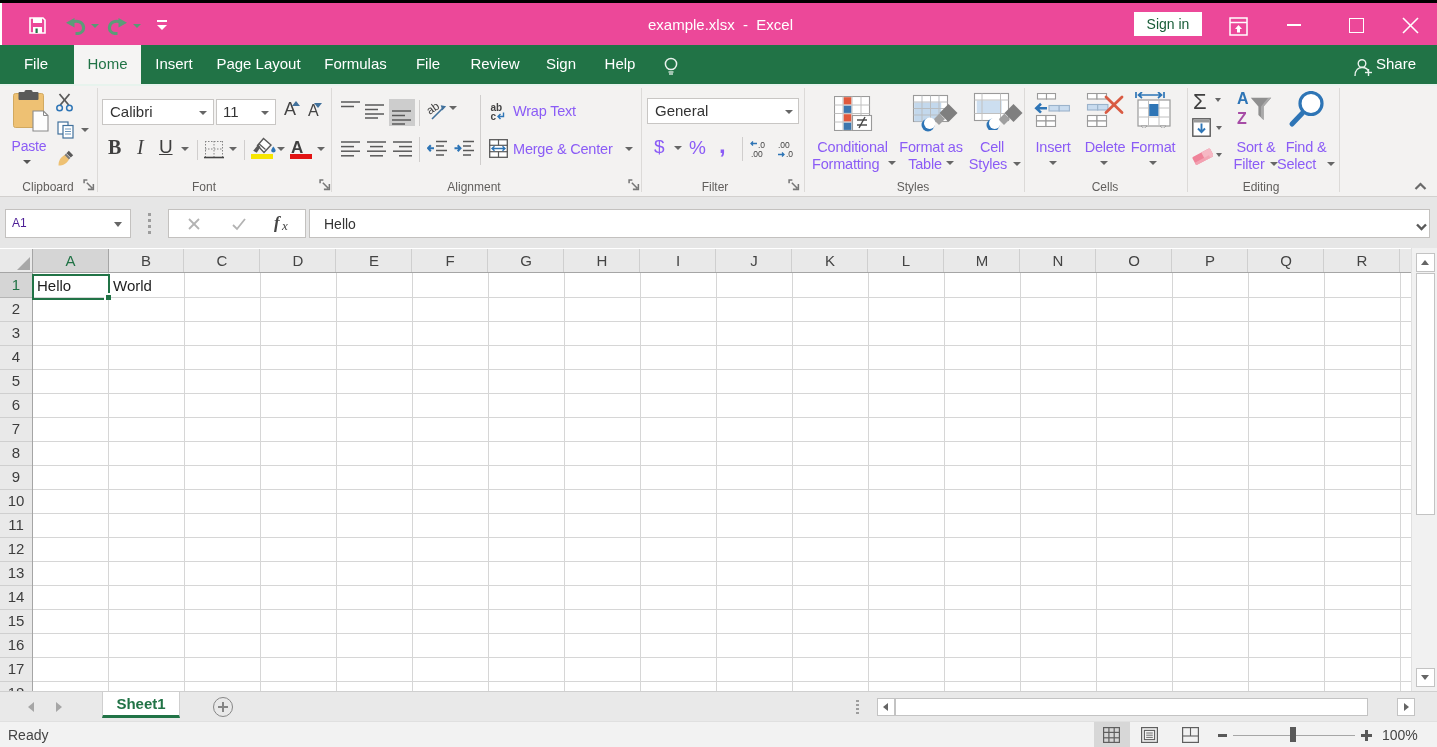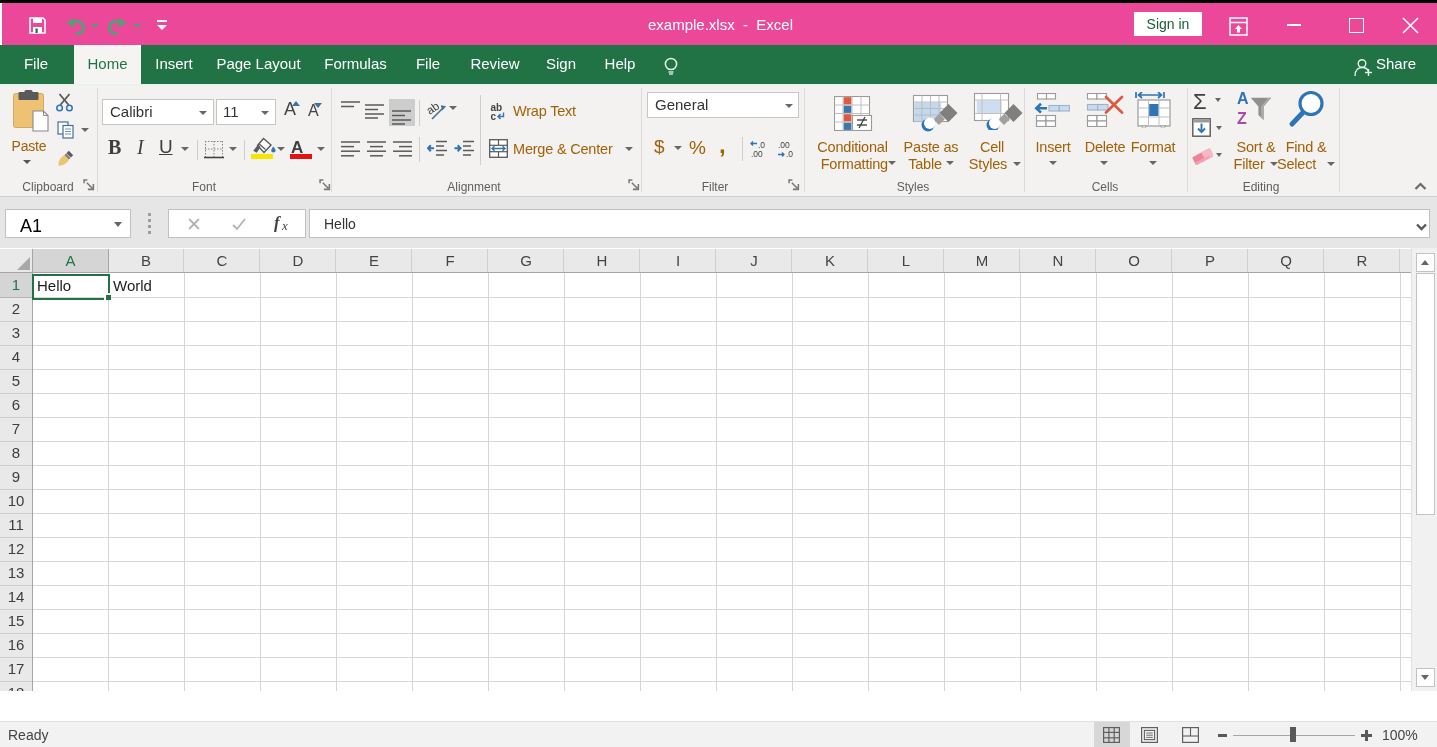--- a/index.html
+++ b/index.html
@@ -17,21 +17,21 @@
 
 #tabrow { top:45px; left:0; width:1437px; height:39px; background:#217346; }
 .tab { position:absolute; top:0; height:39px; color:#fff; font-size:15px; line-height:38px; text-align:center; }
 #hometab { position:absolute; top:0; left:74px; width:67px; height:39px; background:#f5f4f3; color:#217346; font-size:15px; line-height:38px; text-align:center; }
 
 
 #ribbon { top:84px; left:0; width:1437px; height:113px; background:#f3f2f1; border-bottom:1px solid #d2d0ce; }
 .gsep { position:absolute; top:4px; width:1px; height:104px; background:#dcdad8; }
 .glabel { position:absolute; top:96px; font-size:12px; color:#605e5c; width:120px; text-align:center; }
 .launcher { position:absolute; top:95px; width:12px; height:12px; }
-.rtext { position:absolute; font-size:14.5px; color:#a16207; letter-spacing:-0.2px; }
+.rtext { position:absolute; font-size:14.5px; color:#8b5cf6; letter-spacing:-0.2px; }
 .combo { position:absolute; background:#fff; border:1px solid #c8c6c4; font-size:15px; color:#333; }
 .darr { position:absolute; width:0; height:0; border-left:4px solid transparent; border-right:4px solid transparent; border-top:4px solid #555; }
 
 
 #fbar { top:197px; left:0; width:1437px; height:51px; background:#e6e6e6; }
 .fbox { position:absolute; top:12px; height:29px; background:#fff; border:1px solid #c3c1bf; }
 
 
 #grid { top:248px; left:0; width:1411px; height:443px; background:#fff; overflow:hidden; }
 #colhead { position:absolute; top:1px; left:33px; width:1378px; height:24px; background:#e9e9e9; border-bottom:1px solid #a5a5a5; }
@@ -293,21 +293,21 @@
     </svg>
     <div class="rtext" style="left:513px;top:57px;">Merge &amp; Center</div>
     <div class="darr" style="left:625px;top:63px;border-top-color:#666;"></div>
     <div class="glabel" style="left:414px;">Alignment</div>
     <svg class="abs launcher" style="left:628px;" width="11" height="11" viewBox="0 0 11 11">
       <path d="M1 4 V1 H4" fill="none" stroke="#777" stroke-width="1.4"></path>
       <path d="M3.5 3.5 L8.5 8.5 M9.5 4.5 V9.5 H4.5" fill="none" stroke="#777" stroke-width="1.4"></path>
     </svg>
     <div class="gsep" style="left:641px;"></div>
 
-    <div class="combo" style="left:647px;top:8px;width:152px;height:26px;">
+    <div class="combo" style="left:647px;top:14px;width:152px;height:26px;">
       <span style="position:absolute;left:7px;top:3px;">General</span>
       <div class="darr" style="left:137px;top:11px;border-top-color:#666;"></div>
     </div>
     <div class="rtext" style="left:654px;top:52px;font-size:19px;">$</div>
     <div class="darr" style="left:674px;top:62px;border-top-color:#666;"></div>
     <div class="rtext" style="left:689px;top:53px;font-size:19px;">%</div>
     <div class="rtext" style="left:719px;top:47px;font-size:24px;font-weight:bold;">,</div>
     <div class="abs" style="left:742px;top:53px;width:1px;height:24px;background:#d0cecd;"></div>
     <svg class="abs" style="left:749px;top:56px;" width="20" height="19" viewBox="0 0 20 19">
       <path d="M8 3.5 L2 3.5 M4 1.5 L2 3.5 L4 5.5" stroke="#2e75b6" stroke-width="1.3" fill="none"></path>
@@ -341,41 +341,41 @@
       <rect x="9.7" y="18.2" width="7.6" height="7.2" fill="#e0593c"></rect>
       <rect x="9.7" y="26.7" width="7.6" height="7.2" fill="#3c76ad"></rect>
       <rect x="18.5" y="19.5" width="19" height="15" fill="#fff" stroke="#9a9a9a" stroke-width="1.1"></rect>
       <g stroke="#444" stroke-width="1.4">
           <line x1="23" y1="24" x2="33" y2="24"></line>
           <line x1="23" y1="29" x2="33" y2="29"></line>
           <line x1="31" y1="21" x2="25" y2="32"></line>
         </g>
     </svg>
     <div class="rtext" style="left:814px;top:55px;width:77px;text-align:center;">Conditional</div>
-    <div class="rtext" style="left:812px;top:72px;width:76px;text-align:right;">Formatting</div>
+    <div class="rtext" style="left:812px;top:72px;width:76px;text-align:left;">Formatting</div>
     <div class="darr" style="left:888px;top:77px;border-top-color:#666;"></div>
     <svg class="abs" style="left:912px;top:10px;" width="58" height="38" viewBox="0 0 58 38">
       <rect x="1.5" y="1.5" width="34" height="26" fill="#fff" stroke="#9a9a9a" stroke-width="1.1"></rect>
       <rect x="2.2" y="8.5" width="27" height="19" fill="#c3d8ec"></rect>
       <g stroke="#b9bdc0" stroke-width="1">
           <line x1="1.5" y1="8" x2="35.5" y2="8"></line>
           <line x1="1.5" y1="14.5" x2="35.5" y2="14.5"></line>
           <line x1="1.5" y1="21" x2="35.5" y2="21"></line>
           <line x1="10" y1="1.5" x2="10" y2="27.5"></line>
           <line x1="18.5" y1="1.5" x2="18.5" y2="27.5"></line>
           <line x1="27" y1="1.5" x2="27" y2="27.5"></line>
         </g>
       <g transform="translate(16,31)">
         <path d="M20.5 -21 L29.5 -12 L20.5 -3 L11.5 -12 Z" fill="#7f7f7f"></path>
         <path d="M11.5 -11.5 L17 -6 L11 0 L5.5 -5.5 Z" fill="#9f9f9f"></path>
         <circle cx="0" cy="0" r="6.5" fill="#2e75b6"></circle>
         <circle cx="1.7" cy="-1.8" r="5.7" fill="#fff"></circle>
       </g>
     </svg>
-    <div class="rtext" style="left:896px;top:55px;width:70px;text-align:center;">Paste as</div>
+    <div class="rtext" style="left:896px;top:55px;width:70px;text-align:center;">Format as</div>
     <div class="rtext" style="left:896px;top:72px;width:58px;text-align:center;">Table</div>
     <div class="darr" style="left:946px;top:77px;border-top-color:#666;"></div>
     <svg class="abs" style="left:973px;top:8px;" width="58" height="38" viewBox="0 0 58 38">
       <rect x="1.5" y="1.5" width="34" height="27" fill="#fff" stroke="#9a9a9a" stroke-width="1.1"></rect>
       <rect x="3.7" y="8.5" width="25" height="12.5" fill="#ccdef0"></rect>
       <g stroke="#c0c0c0" stroke-width="1">
           <line x1="1.5" y1="8" x2="35.5" y2="8"></line>
           <line x1="1.5" y1="21.5" x2="35.5" y2="21.5"></line>
           <line x1="9" y1="1.5" x2="9" y2="28.5"></line>
           <line x1="27.5" y1="1.5" x2="27.5" y2="28.5"></line>
@@ -482,21 +482,21 @@
     <div class="rtext" style="left:1277px;top:72px;width:50px;">Select</div>
     <div class="darr" style="left:1327px;top:78px;border-top-color:#666;"></div>
     <div class="glabel" style="left:1201px;">Editing</div>
     <div class="gsep" style="left:1339px;"></div>
     <svg class="abs" style="left:1414px;top:97px;" width="13" height="10" viewBox="0 0 13 10">
       <path d="M1.5 8 L6.5 3 L11.5 8" fill="none" stroke="#6a6a6a" stroke-width="2.2"></path>
     </svg>
   </div>
   <div class="abs" id="fbar">
     <div class="fbox" style="left:5px;width:126px;">
-        <span style="position:absolute;left:6px;top:6px;font-size:18px;color:#000000;margin-left:8px;">A1</span>
+        <span style="position:absolute;left:6px;top:6px;font-size:12px;color:#4c1d95;">A1</span>
       <div class="abs" style="left:108px;top:12px;width:0;height:0;border-left:4.5px solid transparent;border-right:4.5px solid transparent;border-top:5px solid #666;"></div>
     </div>
     <div class="abs" style="left:148px;top:16px;width:3px;height:21px;background-image:repeating-linear-gradient(to bottom,#9d9d9d 0 3px,transparent 3px 6px);"></div>
     <div class="fbox" style="left:168px;width:138px;">
       <svg class="abs" style="left:18px;top:7px;" width="14" height="14" viewBox="0 0 14 14">
           <line x1="2" y1="2" x2="12" y2="12" stroke="#b3b3b3" stroke-width="1.8"></line>
           <line x1="12" y1="2" x2="2" y2="12" stroke="#b3b3b3" stroke-width="1.8"></line>
         </svg>
       <svg class="abs" style="left:62px;top:7px;" width="16" height="14" viewBox="0 0 16 14">
           <path d="M2 8 L6 12 L14 2" fill="none" stroke="#b3b3b3" stroke-width="1.8"></path>
@@ -572,20 +572,38 @@
   </div>
   <div class="abs" id="vscroll">
     <div class="abs" style="left:4px;top:5px;width:19px;height:19px;background:#fff;border:1px solid #c3c3c3;">
       <div class="abs" style="left:4px;top:6px;width:0;height:0;border-left:4.5px solid transparent;border-right:4.5px solid transparent;border-bottom:5px solid #656565;"></div>
     </div>
     <div class="abs" style="left:4px;top:25px;width:19px;height:242px;background:#fff;border:1px solid #c3c3c3;"></div>
     <div class="abs" style="left:4px;top:420px;width:19px;height:19px;background:#fff;border:1px solid #c3c3c3;">
       <div class="abs" style="left:4px;top:6px;width:0;height:0;border-left:4.5px solid transparent;border-right:4.5px solid transparent;border-top:5px solid #656565;"></div>
     </div>
   </div>
+  <div class="abs" id="sheetbar">
+    <div class="abs" style="left:28px;top:10px;width:0;height:0;border-top:5px solid transparent;border-bottom:5px solid transparent;border-right:6px solid #a6a6a6;"></div>
+    <div class="abs" style="left:56px;top:10px;width:0;height:0;border-top:5px solid transparent;border-bottom:5px solid transparent;border-left:6px solid #a6a6a6;"></div>
+    <div id="sheettab">Sheet1</div>
+    <div class="abs" style="left:213px;top:5px;width:20px;height:20px;border:1.5px solid #868686;border-radius:50%;">
+      <div class="abs" style="left:8px;top:3.5px;width:1.5px;height:10px;background:#868686;"></div>
+      <div class="abs" style="left:3.5px;top:8px;width:10px;height:1.5px;background:#868686;"></div>
+    </div>
+
+    <div class="abs" style="left:856px;top:8px;width:3px;height:14px;background-image:repeating-linear-gradient(to bottom,#9d9d9d 0 2px,transparent 2px 4px);"></div>
+    <div class="abs" style="left:877px;top:6px;width:18px;height:18px;background:#fff;border:1px solid #c3c3c3;">
+      <div class="abs" style="left:5px;top:4px;width:0;height:0;border-top:4.5px solid transparent;border-bottom:4.5px solid transparent;border-right:5px solid #656565;"></div>
+    </div>
+    <div class="abs" style="left:895px;top:6px;width:473px;height:18px;background:#fff;border:1px solid #c3c3c3;"></div>
+    <div class="abs" style="left:1397px;top:6px;width:18px;height:18px;background:#fff;border:1px solid #c3c3c3;">
+      <div class="abs" style="left:6px;top:4px;width:0;height:0;border-top:4.5px solid transparent;border-bottom:4.5px solid transparent;border-left:5px solid #656565;"></div>
+    </div>
+  </div>
   <div class="abs" id="statusbar">
     <span style="position:absolute;left:8px;top:5px;">Ready</span>
 
     <div class="abs" style="left:1094px;top:0;width:36px;height:26px;background:#d7d7d7;"></div>
     <svg class="abs" style="left:1103px;top:5px;" width="17" height="16" viewBox="0 0 17 16">
       <rect x="0.6" y="0.6" width="15.8" height="14.8" fill="none" stroke="#5f5f5f" stroke-width="1.2"></rect>
       <line x1="5.9" y1="0" x2="5.9" y2="16" stroke="#5f5f5f" stroke-width="1.2"></line>
       <line x1="11.2" y1="0" x2="11.2" y2="16" stroke="#5f5f5f" stroke-width="1.2"></line>
       <line x1="0" y1="5.4" x2="17" y2="5.4" stroke="#5f5f5f" stroke-width="1.2"></line>
       <line x1="0" y1="10.8" x2="17" y2="10.8" stroke="#5f5f5f" stroke-width="1.2"></line>

